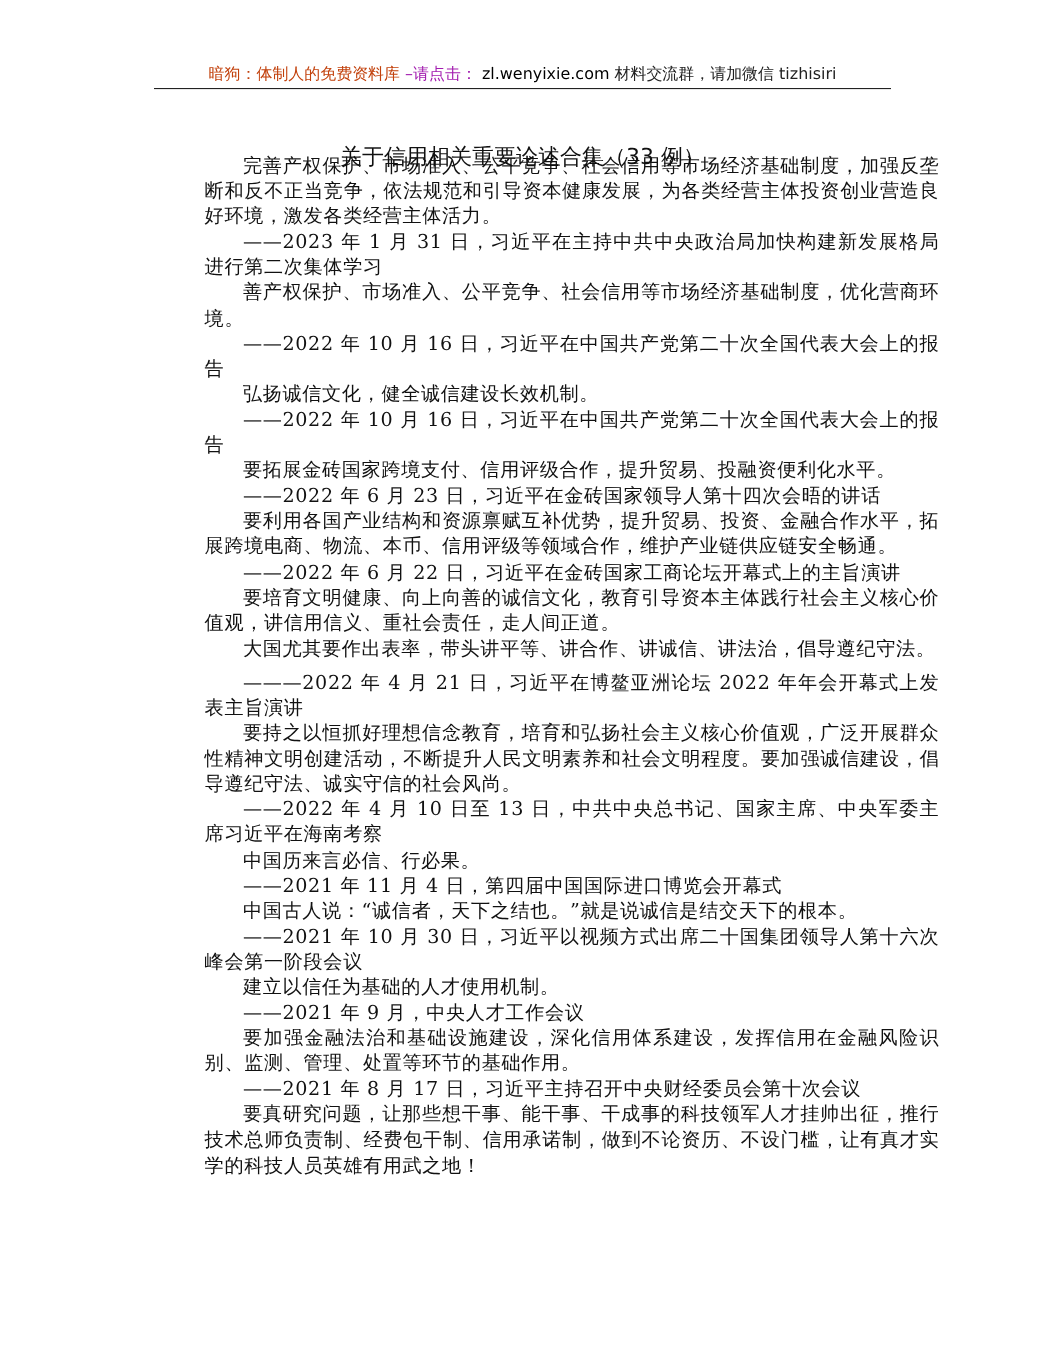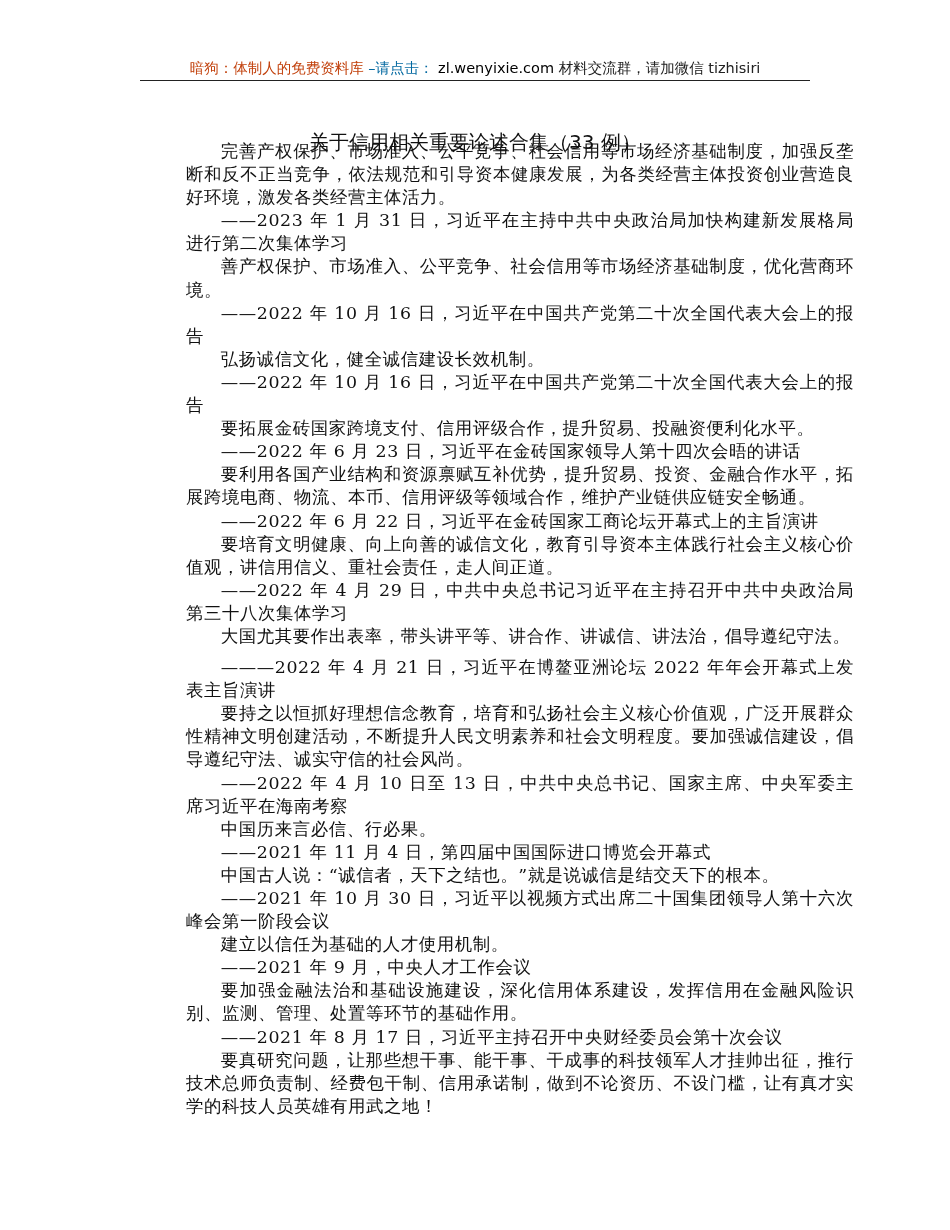--- a/index.html
+++ b/index.html
@@ -3,21 +3,21 @@
 <meta charset="utf-8">
 <style>
   html, body { margin: 0; padding: 0; background: #ffffff; }
   body { width: 950px; height: 1230px; position: relative; overflow: hidden;
          font-family: "DejaVu Serif", "Liberation Serif", serif; color: #111; }
   .page { position: absolute; left: 0; top: 0; width: 950px; height: 1230px; background: #fff; }
   .header { position: absolute; left: 140px; top: 56px; width: 670px; height: 24px;
             font-family: "DejaVu Sans", "Liberation Sans", sans-serif; font-size: 14.5px;
             white-space: nowrap; line-height: 24px; text-align: center; }
   .header .brand { color: #c2410c; }
-  .header .prompt { color: #0369a1; }
+  .header .prompt { color: #a21caf; }
   .header .link { color: #000000; }
   .header .wechat { color: #222; }
   .header-rule { position: absolute; left: 140px; top: 80px; width: 670px; height: 0;
                  border-top: 1.5px solid #222; }
   .title { position: absolute; left: 140px; top: 129px; width: 670px; text-align: center;
            font-family: "DejaVu Sans", "Liberation Sans", sans-serif; font-size: 20px;
            line-height: 26px; color: #111; }
   .body { position: absolute; left: 142px; top: 140px; width: 668px;
           font-size: 17.4px; line-height: 23.1px; letter-spacing: 0.6px; text-align: justify; margin-left: 44px; }
   .body p { margin: 0; text-indent: 2em; }
@@ -44,21 +44,20 @@
     <p class="src">——2023 年 1 月 31 日，习近平在主持中共中央政治局加快构建新发展格局进行第二次集体学习</p>
     <p>善产权保护、市场准入、公平竞争、社会信用等市场经济基础制度，优化营商环境。</p>
     <p class="src">——2022 年 10 月 16 日，习近平在中国共产党第二十次全国代表大会上的报告</p>
     <p>弘扬诚信文化，健全诚信建设长效机制。</p>
     <p class="src">——2022 年 10 月 16 日，习近平在中国共产党第二十次全国代表大会上的报告</p>
     <p>要拓展金砖国家跨境支付、信用评级合作，提升贸易、投融资便利化水平。</p>
     <p class="src">——2022 年 6 月 23 日，习近平在金砖国家领导人第十四次会晤的讲话</p>
     <p>要利用各国产业结构和资源禀赋互补优势，提升贸易、投资、金融合作水平，拓展跨境电商、物流、本币、信用评级等领域合作，维护产业链供应链安全畅通。</p>
     <p class="src">——2022 年 6 月 22 日，习近平在金砖国家工商论坛开幕式上的主旨演讲</p>
     <p>要培育文明健康、向上向善的诚信文化，教育引导资本主体践行社会主义核心价值观，讲信用信义、重社会责任，走人间正道。</p>
-    <p class="src">——2022 年 4 月 29 日，中共中央总书记习近平在主持召开中共中央政治局第三十八次集体学习</p>
     <p>大国尤其要作出表率，带头讲平等、讲合作、讲诚信、讲法治，倡导遵纪守法。</p>
     <p class="src gap">———2022 年 4 月 21 日，习近平在博鳌亚洲论坛 2022 年年会开幕式上发表主旨演讲</p>
     <p>要持之以恒抓好理想信念教育，培育和弘扬社会主义核心价值观，广泛开展群众性精神文明创建活动，不断提升人民文明素养和社会文明程度。要加强诚信建设，倡导遵纪守法、诚实守信的社会风尚。</p>
     <p class="src">——2022 年 4 月 10 日至 13 日，中共中央总书记、国家主席、中央军委主席习近平在海南考察</p>
     <p>中国历来言必信、行必果。</p>
     <p class="src">——2021 年 11 月 4 日，第四届中国国际进口博览会开幕式</p>
     <p>中国古人说：“诚信者，天下之结也。”就是说诚信是结交天下的根本。</p>
     <p class="src">——2021 年 10 月 30 日，习近平以视频方式出席二十国集团领导人第十六次峰会第一阶段会议</p>
     <p>建立以信任为基础的人才使用机制。</p>
     <p class="src">——2021 年 9 月，中央人才工作会议</p>

